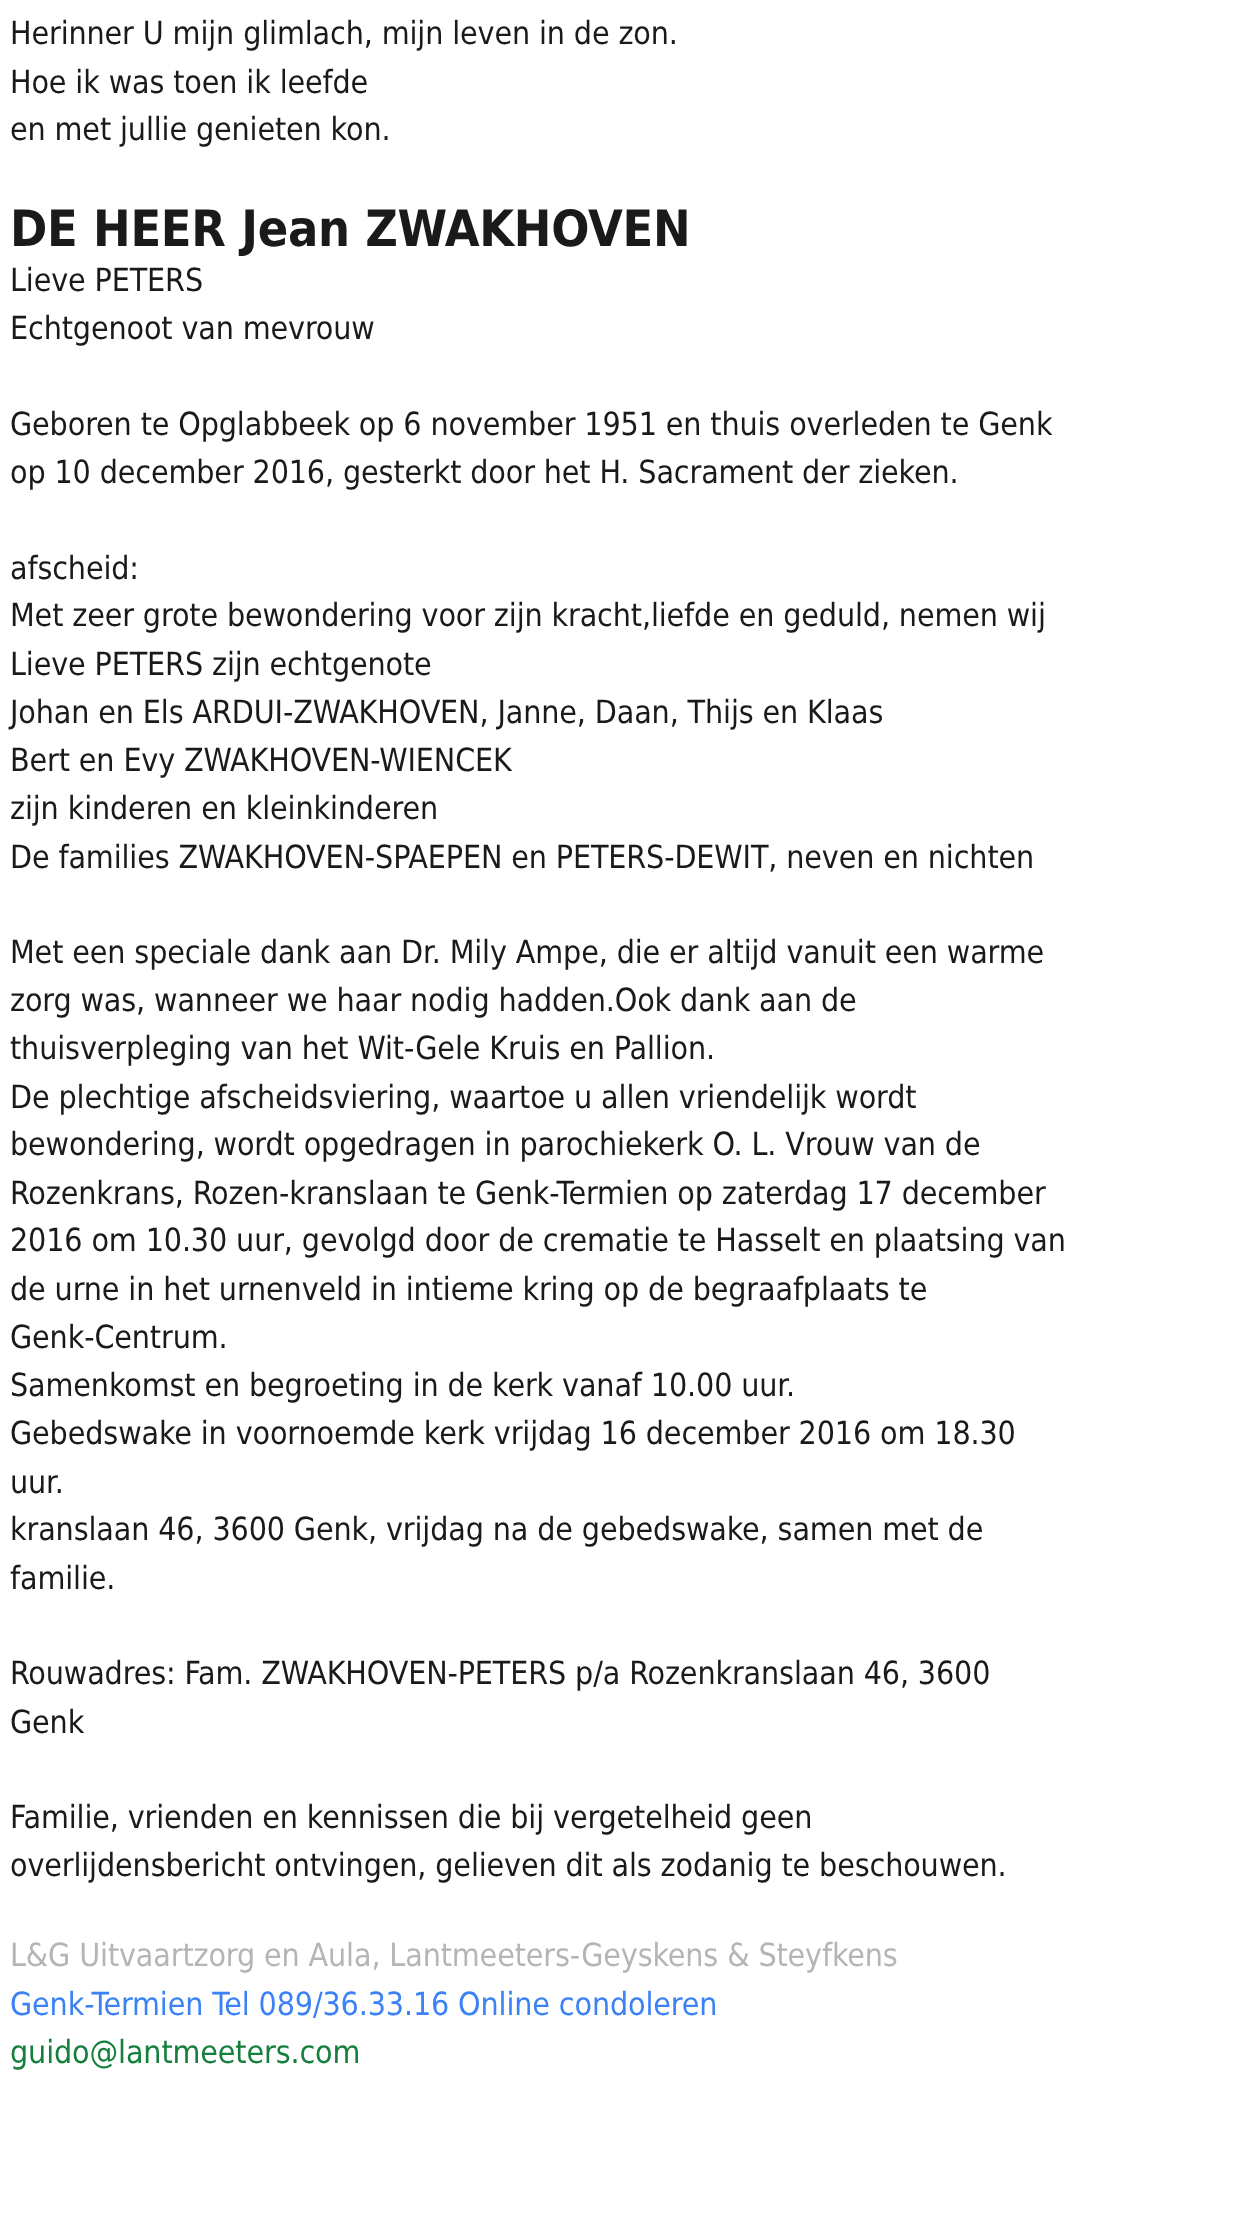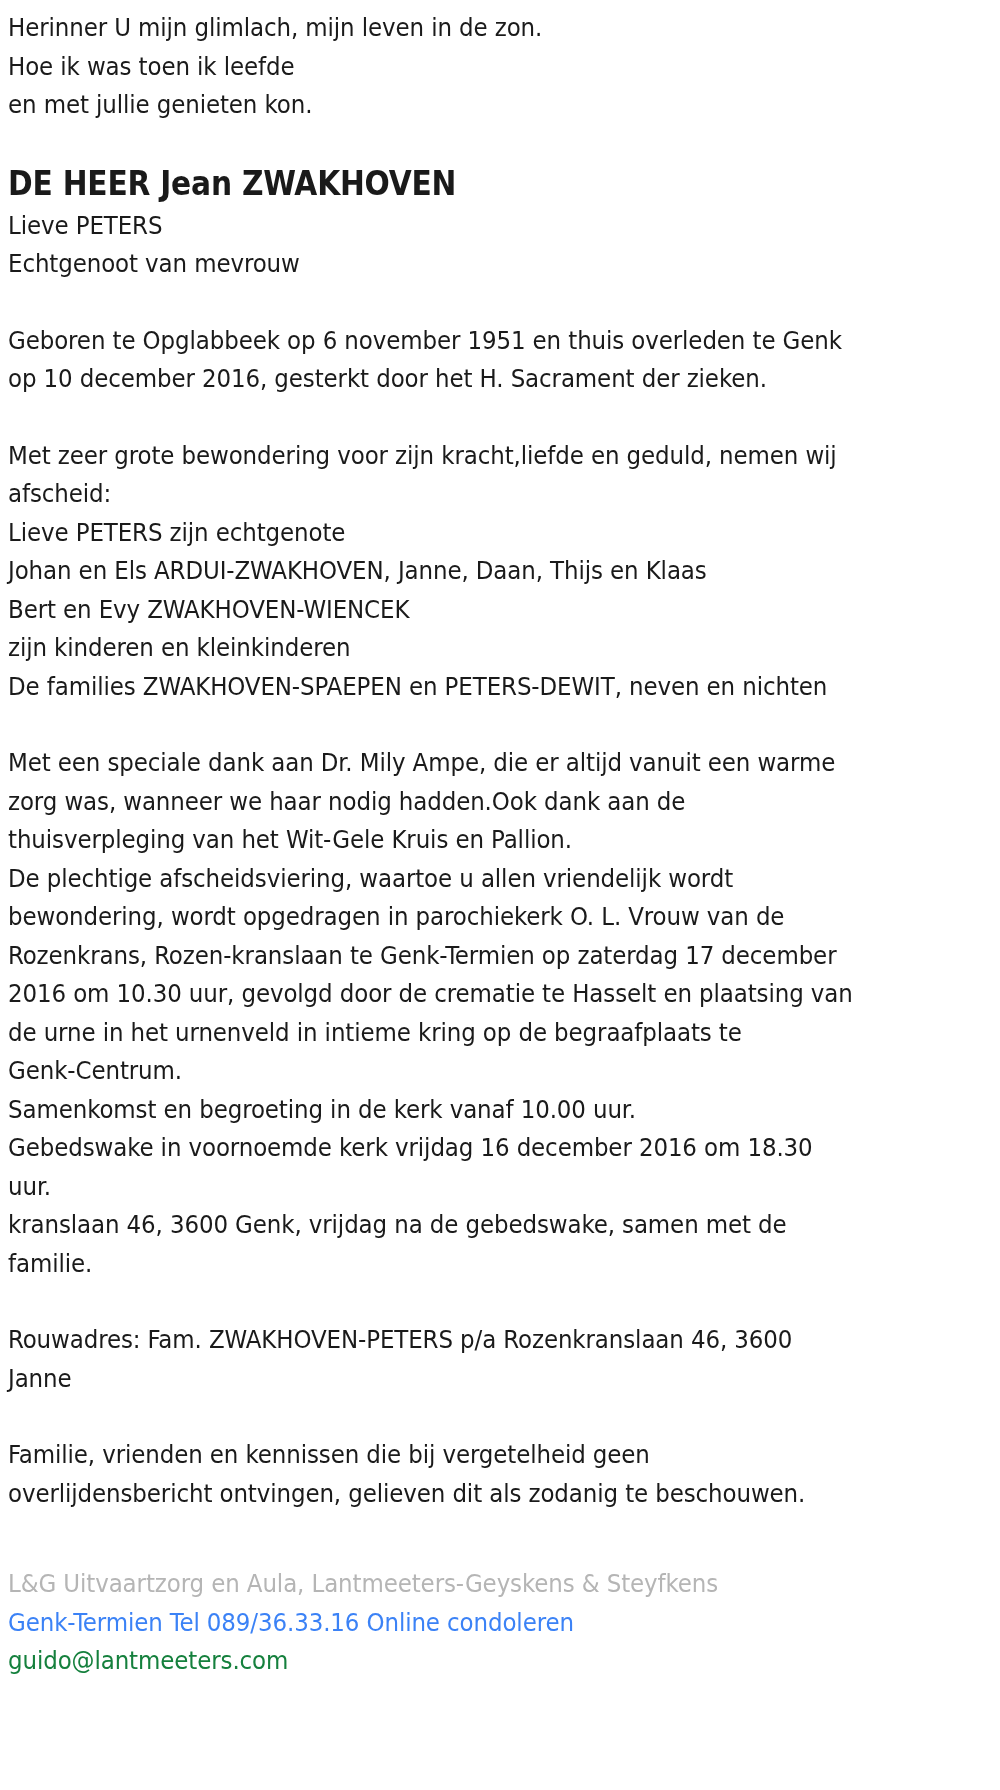--- a/index.html
+++ b/index.html
@@ -23,29 +23,29 @@
   .line {
     font-size: 25.5px;
     line-height: 38.5px;
     letter-spacing: -0.1px;
     white-space: pre-wrap;
   }
   .spacer {
     height: 38px;
   }
   .name-heading {
-    font-size: 33px;
+    font-size: 40px;
     line-height: 44px;
     font-weight: 700;
     letter-spacing: -0.2px;
     margin: 0;
     padding: 0;
   }
   .footer {
-    margin-top: 52px;
+    margin-top: 34px;
     color: #b5b5b5;
   }
   .footer .line {
     color: #b5b5b5;
   }
 </style>
 </head>
 <body>
 
 <div class="notice">
@@ -65,22 +65,22 @@
   <div class="spacer"></div>
 
   <div>
     <div class="line">Geboren te Opglabbeek op 6 november 1951 en thuis overleden te Genk</div>
     <div class="line">op 10 december 2016, gesterkt door het H. Sacrament der zieken.</div>
   </div>
 
   <div class="spacer"></div>
 
   <div>
+    <div class="line">afscheid:</div>
     <div class="line">Met zeer grote bewondering voor zijn kracht,liefde en geduld, nemen wij</div>
-    <div class="line">afscheid:</div>
   </div>
 
   <div>
     <div class="line">Lieve PETERS zijn echtgenote</div>
     <div class="line">Johan en Els ARDUI-ZWAKHOVEN, Janne, Daan, Thijs en Klaas</div>
     <div class="line">Bert en Evy ZWAKHOVEN-WIENCEK</div>
     <div class="line">zijn kinderen en kleinkinderen</div>
     <div class="line">De families ZWAKHOVEN-SPAEPEN en PETERS-DEWIT, neven en nichten</div>
   </div>
 
@@ -103,21 +103,21 @@
     <div class="line">Gebedswake in voornoemde kerk vrijdag 16 december 2016 om 18.30</div>
     <div class="line">uur.</div>
     <div class="line">kranslaan 46, 3600 Genk, vrijdag na de gebedswake, samen met de</div>
     <div class="line">familie.</div>
   </div>
 
   <div class="spacer"></div>
 
   <div>
     <div class="line">Rouwadres: Fam. ZWAKHOVEN-PETERS p/a Rozenkranslaan 46, 3600</div>
-    <div class="line">Janne</div>
+    <div class="line">Genk</div>
   </div>
 
   <div class="spacer"></div>
 
   <div>
     <div class="line">Familie, vrienden en kennissen die bij vergetelheid geen</div>
     <div class="line">overlijdensbericht ontvingen, gelieven dit als zodanig te beschouwen.</div>
   </div>
 
   <div class="footer">

